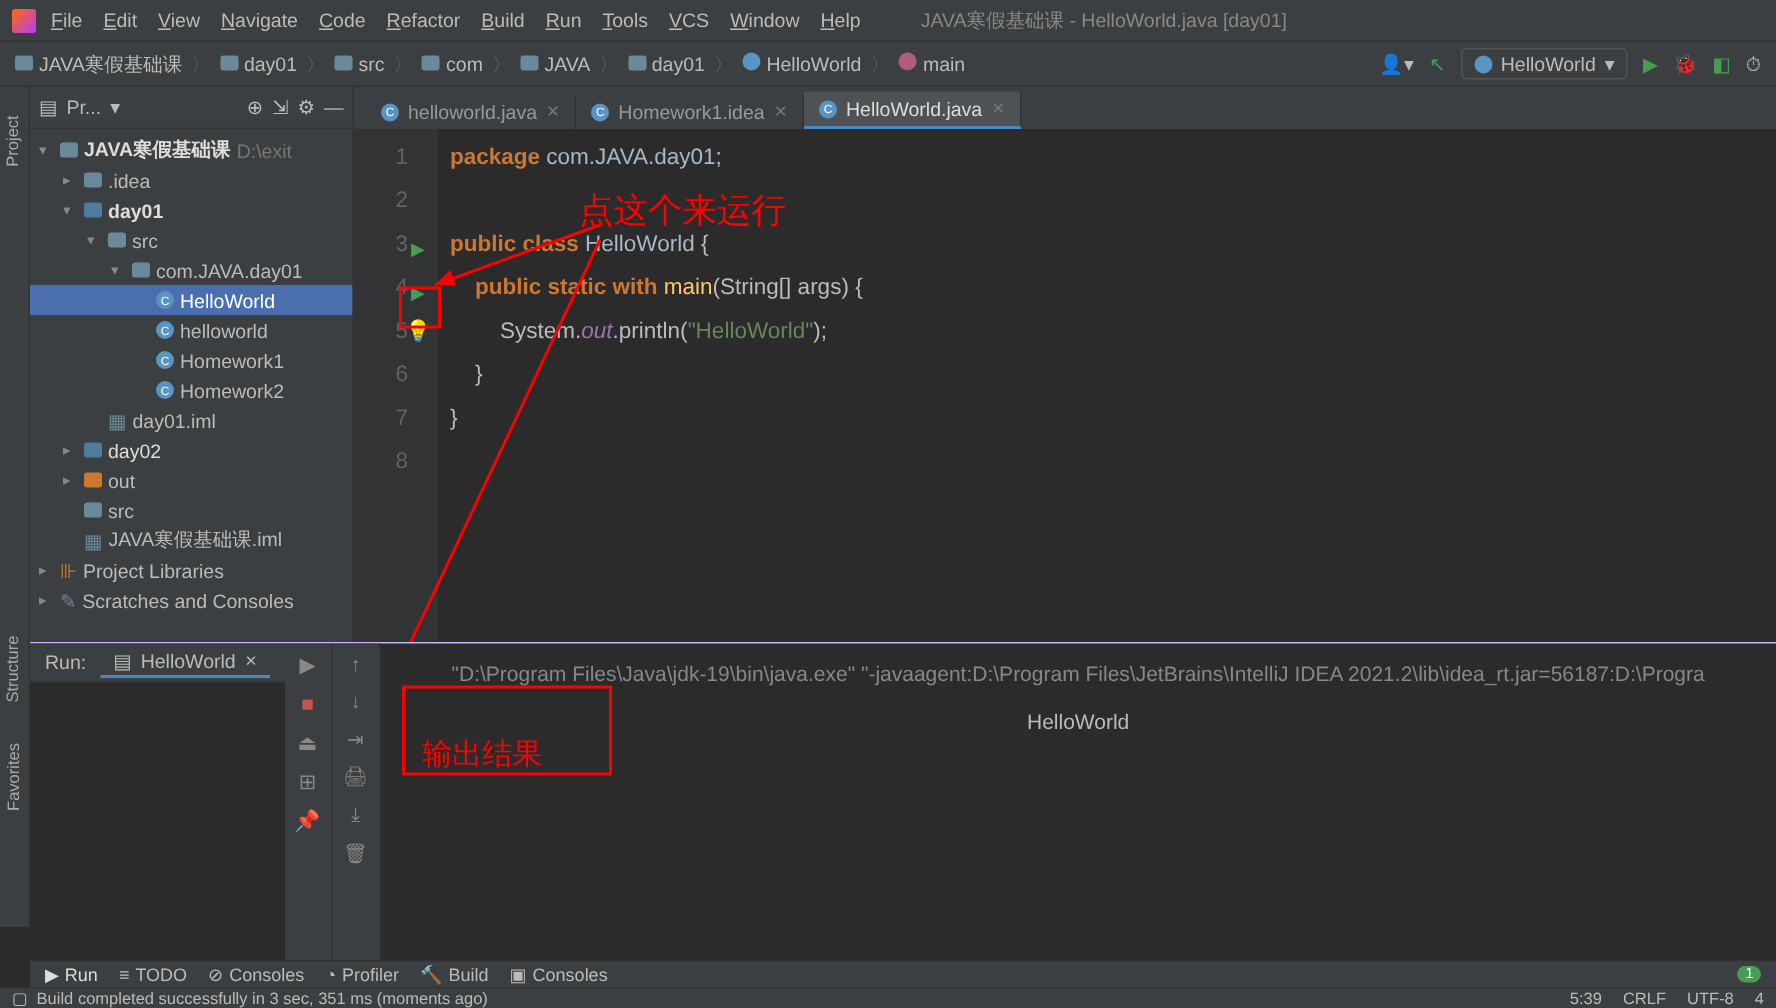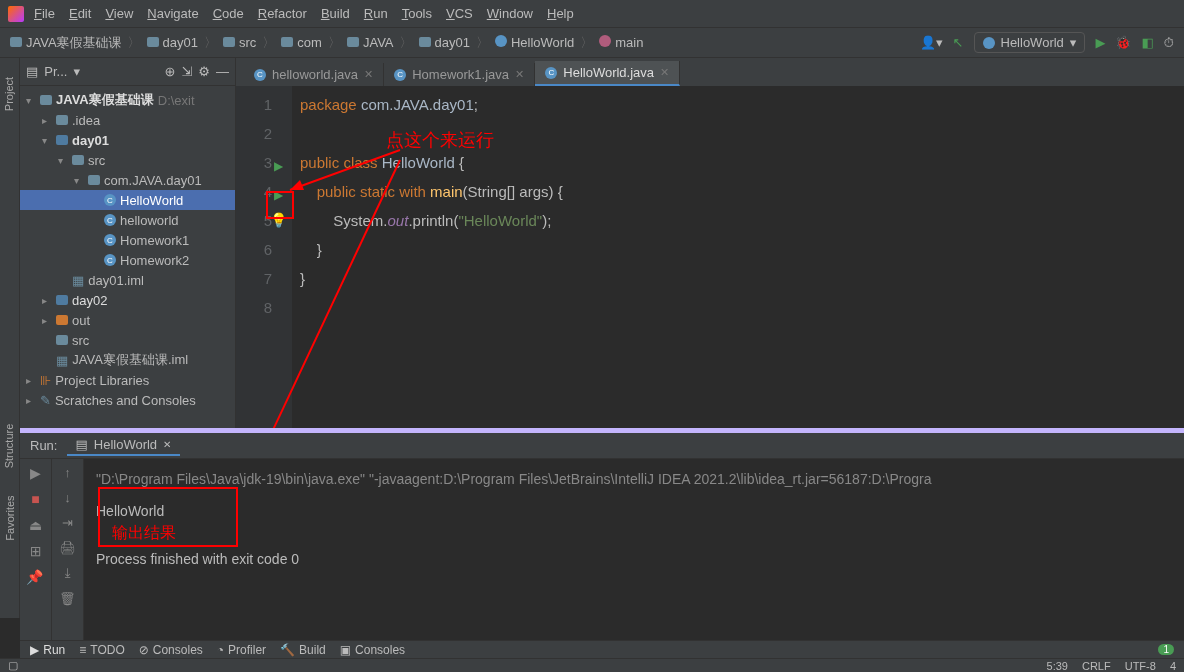--- a/index.html
+++ b/index.html
@@ -41,31 +41,31 @@
 .tab { padding: 4px 10px; display: flex; align-items: center; gap: 6px; background: #3c3f41; color: #999; cursor: pointer; border-right: 1px solid #323232; font-size: 13px; }
 .tab.active { background: #4e5254; color: #ddd; border-bottom: 2px solid #4a88c7; }
 .tab .close { color: #777; font-size: 11px; }
 
 .code { display: flex; flex: 1; font-family: "Consolas", monospace; font-size: 15px; line-height: 29px; position: relative; }
 .gutter { width: 56px; background: #313335; color: #606366; text-align: right; padding: 4px 20px 4px 4px; position: relative; }
 .gutter .ln { height: 29px; }
 .run-gutter { position: absolute; left: 38px; color: #499c54; font-size: 12px; }
 .code-body { flex: 1; padding: 4px 8px; position: relative; }
 .code-line { height: 29px; white-space: pre; }
-.kw { color: #cc7832; }
+.kw { color: #cc7832; font-weight: bold; }
 .cls { color: #a9b7c6; }
 .mthd { color: #ffc66d; }
 .str { color: #6a8759; }
 .fld { color: #9876aa; font-style: italic; }
 .pk { color: #a9b7c6; }
 .bulb { position: absolute; left: -22px; color: #f0a732; font-size: 14px; }
 .redbox { position: absolute; border: 2px solid #f00; }
-.annot { color: #f00; font-size: 18px; position: absolute; font-weight: 500; }
-
-.run-panel { position: absolute; left: 20px; right: 0; top: 428px; bottom: 32px; background: #2b2b2b; border-top: 5px solid #c4b5fd; display: flex; flex-direction: column; }
+.annot { color: #f00; font-size: 23px; position: absolute; font-weight: 500; }
+
+.run-panel { position: absolute; left: 20px; right: 0; top: 428px; bottom: 32px; background: #2b2b2b; border-top: 1px solid #c4b5fd; display: flex; flex-direction: row; text-align: center; }
 .run-header { height: 26px; background: #3c3f41; display: flex; align-items: center; padding: 0 10px; gap: 10px; border-bottom: 1px solid #323232; }
 .run-tab { display: flex; align-items: center; gap: 6px; padding: 2px 8px; }
 .run-tab.act { border-bottom: 2px solid #4a88c7; }
 .run-body { display: flex; flex: 1; font-family: Consolas, monospace; font-size: 14px; }
 .run-tools { width: 32px; background: #3c3f41; display: flex; flex-direction: column; align-items: center; padding: 6px 0; gap: 10px; border-right: 1px solid #323232; }
 .run-tools span { cursor: pointer; color: #888; font-size: 14px; }
 .console { width:32px; background:#3c3f41; display:flex; flex-direction:column; align-items:center; padding:6px 0; gap:10px; border-right:1px solid #323232;}
 .console span { cursor: pointer; color: #888; font-size: 13px; }
 .output { flex: 1; padding: 8px 12px; color: #bbb; position: relative; line-height: 24px; }
 
@@ -89,20 +89,21 @@
       <span><u>N</u>avigate</span>
       <span><u>C</u>ode</span>
       <span><u>R</u>efactor</span>
       <span><u>B</u>uild</span>
       <span><u>R</u>un</span>
       <span><u>T</u>ools</span>
       <span><u>V</u>CS</span>
       <span><u>W</u>indow</span>
       <span><u>H</u>elp</span>
     </div>
+  <div class="title-text">JAVA寒假基础课 - HelloWorld.java [day01]</div>
 </div>
 
 <div class="navbar">
   <div class="breadcrumb" id="breadcrumb">
       <span><span class="folder-ic" style="display:inline-block;margin-right:4px"></span>JAVA寒假基础课</span>
       <span class="sep">〉</span>
       <span><span class="folder-ic" style="display:inline-block;margin-right:4px"></span>day01</span>
       <span class="sep">〉</span>
       <span><span class="folder-ic" style="display:inline-block;margin-right:4px"></span>src</span>
       <span class="sep">〉</span>
@@ -236,21 +237,21 @@
 
   <div class="editor-area">
     <div class="tabs" id="tabs">
         <div class="tab">
           <span class="tree-class">C</span>
           <span>helloworld.java</span>
           <span class="close">✕</span>
         </div>
         <div class="tab">
           <span class="tree-class">C</span>
-          <span>Homework1.java</span>
+          <span>Homework1.idea</span>
           <span class="close">✕</span>
         </div>
         <div class="tab active">
           <span class="tree-class">C</span>
           <span>HelloWorld.java</span>
           <span class="close">✕</span>
         </div>
       </div>
     <div class="code">
       <div class="gutter" id="gutter">
@@ -310,42 +311,42 @@
       <span>↓</span>
       <span>⇥</span>
       <span>🖨</span>
       <span>⤓</span>
       <span>🗑</span>
     </div>
     <div class="output">
       <div style="color:#888">"D:\Program Files\Java\jdk-19\bin\java.exe" "-javaagent:D:\Program Files\JetBrains\IntelliJ IDEA 2021.2\lib\idea_rt.jar=56187:D:\Progra</div>
       <div style="height:8px"></div>
       <div>HelloWorld</div>
-      <div class="annot" style="left:28px;top:62px;font-size:16px">输出结果</div>
+      <div class="annot" style="left:28px;top:62px;font-size:20px">输出结果</div>
       <div class="redbox" style="left:14px;top:28px;width:140px;height:60px;"></div>
       <div style="height:24px"></div>
-      <div>Process finished with exit code 0</div>
     </div>
   </div>
 </div>
 
 <div class="bottom-tabs">
   <span class="btab act">▶ <span>Run</span></span>
   <span class="btab">≡ <span>TODO</span></span>
   <span class="btab">⊘ <span>Consoles</span></span>
   <span class="btab">◔ <span>Profiler</span></span>
   <span class="btab">🔨 <span>Build</span></span>
   <span class="btab">▣ <span>Consoles</span></span>
   <span style="flex:1"></span>
   <span style="background:#499c54;color:#fff;border-radius:8px;padding:0 5px;font-size:10px">1</span>
 </div>
 
 <div class="statusbar">
   <span style="display:flex;gap:6px;align-items:center">
     <span>▢</span>
+    <span>Build completed successfully in 3 sec, 351 ms (moments ago)</span>
   </span>
   <span class="status-right">
     <span>5:39</span>
     <span>CRLF</span>
     <span>UTF-8</span>
     <span>4</span>
   </span>
 </div>
 
 </body></html>

